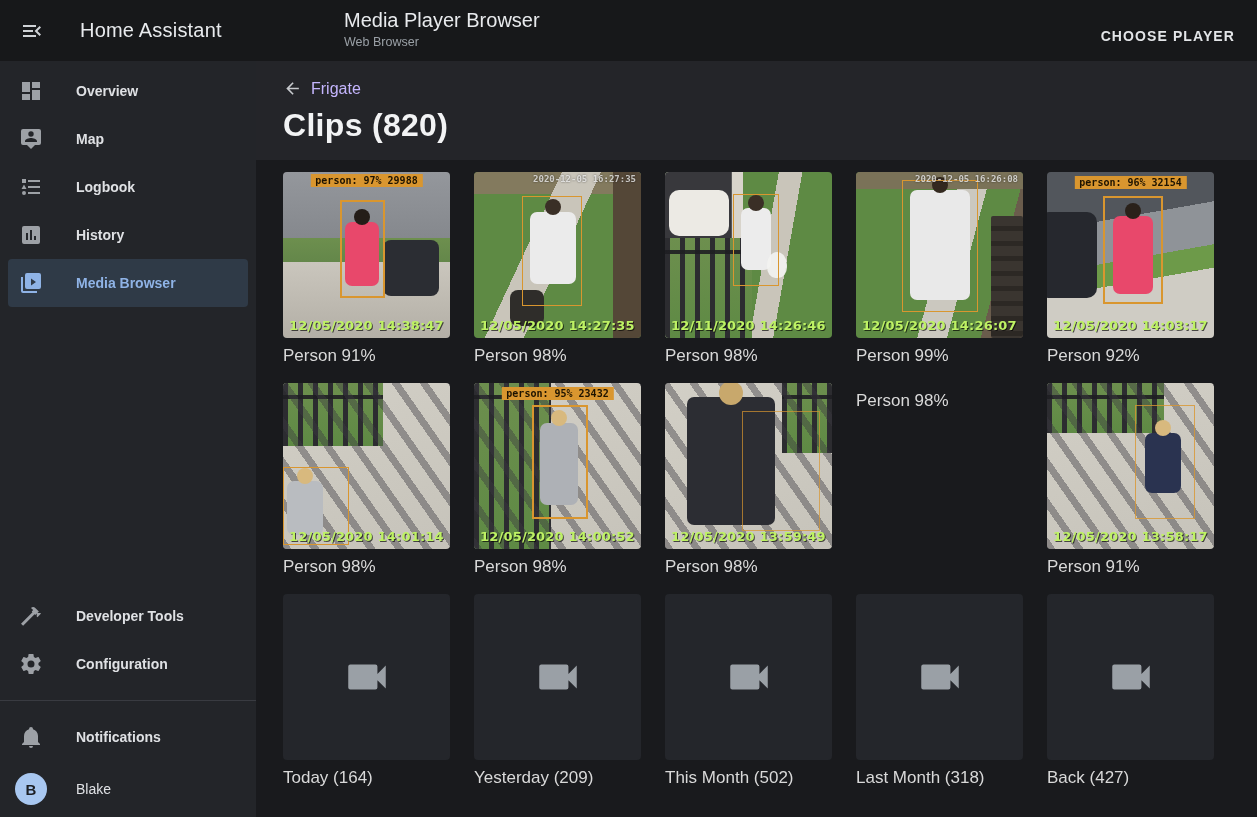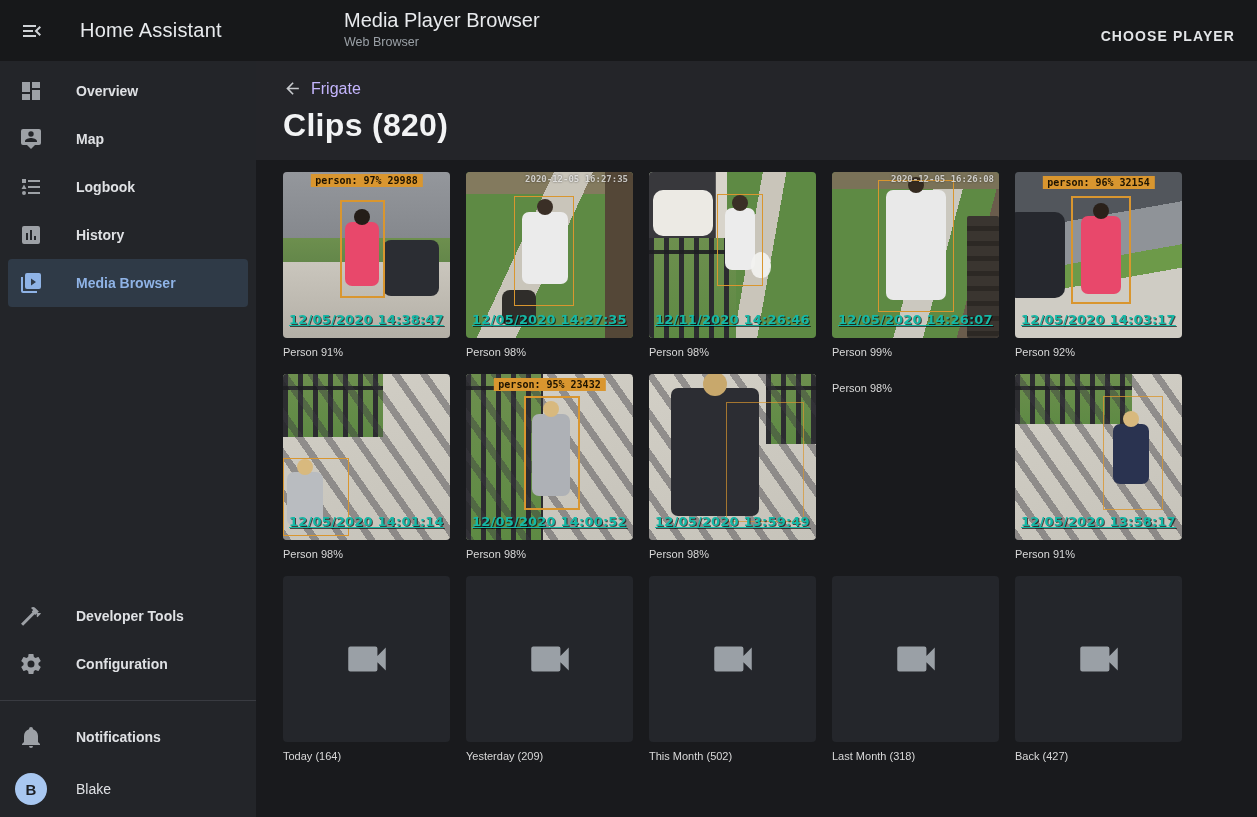--- a/index.html
+++ b/index.html
@@ -40,40 +40,40 @@
 
   
   .content { flex:1; display:flex; flex-direction:column; }
   .content-head { height:99px; background:#242529; padding:18px 0 0 27px; }
   .breadcrumb { display:flex; align-items:center; cursor:pointer; width:max-content; }
   .breadcrumb svg { width:19px; height:19px; fill:#c7cacd; }
   .breadcrumb-label { margin-left:9px; font-size:16px; color:#c4b5fd; }
   .page-title { margin-top:9px; font-size:32px; font-weight:700; color:#f2f3f4; letter-spacing:.3px; }
 
   .grid-area { flex:1; background:#191a1d; padding:12px 0 0 27px; }
-  .grid { display:grid; grid-template-columns:repeat(5,167px); column-gap:24px; row-gap:17px;gap:16px; }
+  .grid { display:grid; grid-template-columns:repeat(5,167px); column-gap:24px; row-gap:17px; }
   .card { cursor:pointer; }
-  .card-label { margin-top:8px; font-size:11px; color:#d9d9d9; }
+  .card-label { margin-top:8px; font-size:17px; color:#d9d9d9; }
 
   
   .thumb { position:relative; width:167px; height:166px; border-radius:4px; overflow:hidden; background:#2a2b2f; }
   .thumb .bg,.thumb .stripes,.thumb .fence { position:absolute; inset:0; }
   .thumb .stripes,.thumb .fence,.thumb .prop,.thumb .figure { display:none; }
   .figure { position:absolute; border-radius:7px; }
   .figure::before { content:""; position:absolute; left:50%; transform:translateX(-50%); top:-13px;
     width:16px; height:16px; border-radius:50%; background:var(--head,#2a2420); }
   .prop { position:absolute; border-radius:8px; }
   .bbox { position:absolute; border:2px solid #d9962f; }
   .tag { position:absolute; background:#d9962f; color:#1d1300; font:700 10px "DejaVu Sans Mono",monospace;
     padding:1px 5px; white-space:nowrap; }
   .tag:empty,.osd:empty { display:none; }
   .osd { position:absolute; top:2px; right:5px; font:700 9px "DejaVu Sans Mono",monospace;
     color:rgba(255,255,255,.72); text-shadow:0 0 2px rgba(0,0,0,.6); }
-  .ts { position:absolute; left:6px; bottom:11px; color:#14b8a6; font:700 13px "DejaVu Sans",sans-serif;
-    text-shadow:1px 1px 0 rgba(0,0,0,.65); white-space:nowrap; letter-spacing:.2px;text-decoration:underline; }
+  .ts { position:absolute; left:6px; bottom:5px; color:#bef264; font:700 13px "DejaVu Sans",sans-serif;
+    text-shadow:1px 1px 0 rgba(0,0,0,.65); white-space:nowrap; letter-spacing:.2px; }
 
   
   .c1 .bg { background:linear-gradient(180deg,#94979c 0%,#85888d 40%,#6d8f4e 40%,#64874a 54%,#cac6bd 54%,#b3afa6 100%); }
   .c1 .figure { display:block; left:62px; top:50px; width:34px; height:64px; background:#e8486b; --head:#241d18; }
   .c1 .prop { display:block; left:100px; top:68px; width:56px; height:56px; background:#2b2d33; }
   .c1 .bbox { left:57px; top:28px; width:45px; height:98px; }
   .c1 .tag { left:50%; top:2px; transform:translateX(-50%); }
 
   
   .c2 .bg { background:

